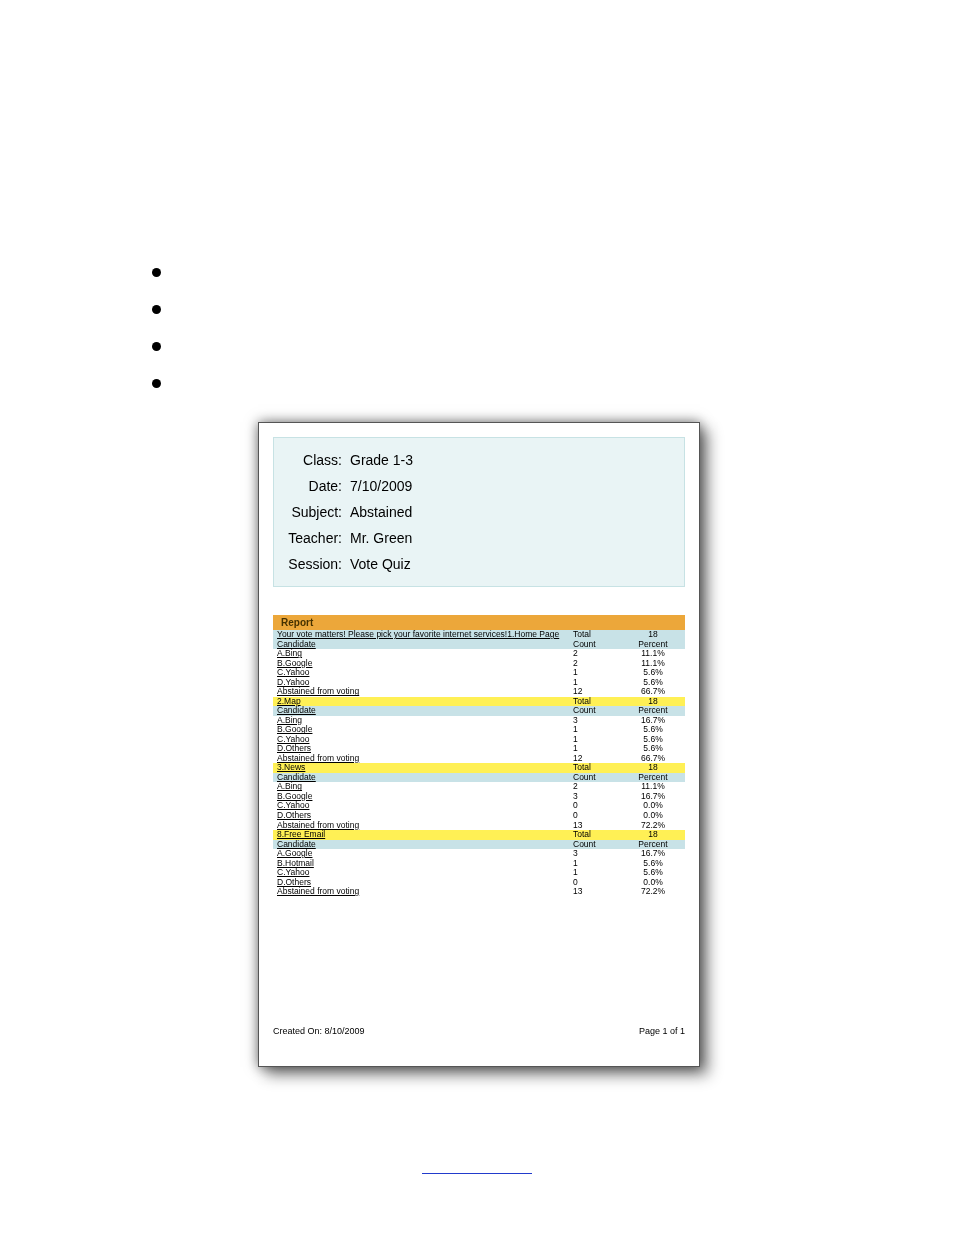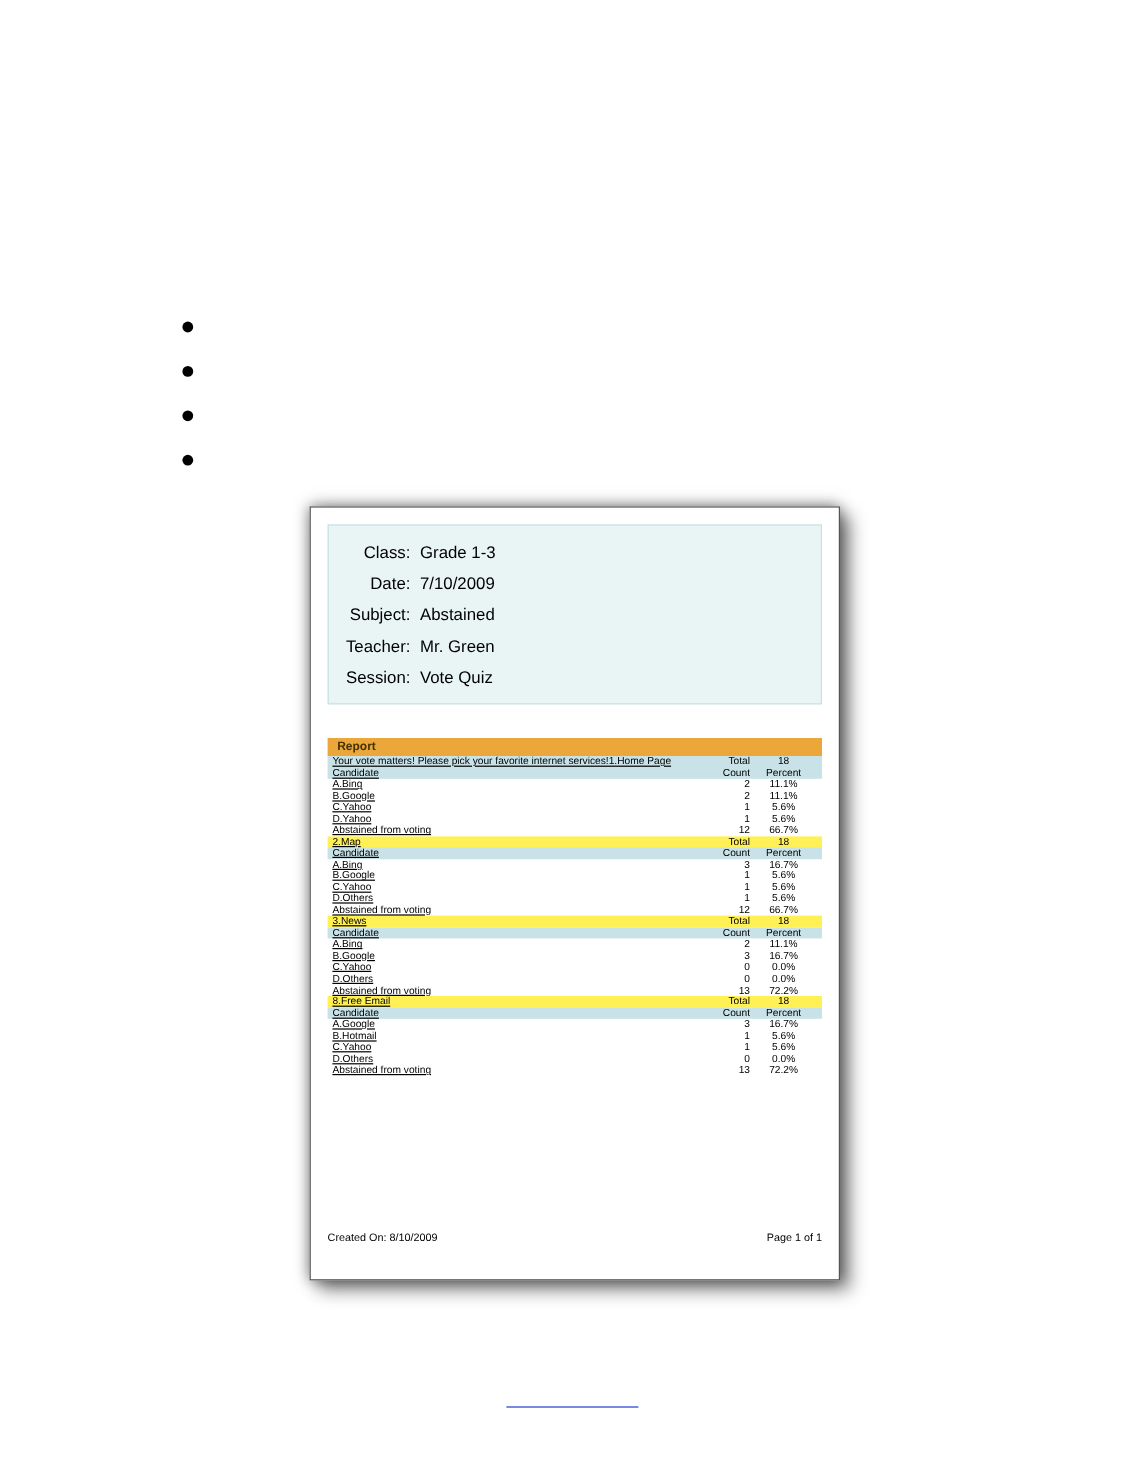--- a/index.html
+++ b/index.html
@@ -81,21 +81,21 @@
     font-weight: bold;
     padding: 2px 8px;
     font-size: 10px;
   }
 
   .row {
     display: flex;
     padding: 0 4px;
   }
   .c1 { flex: 1 1 auto; text-decoration: underline; }
-  .c2 { width: 52px; text-align: right; }
+  .c2 { width: 52px; }
   .c3 { width: 56px; text-align: center; }
 
   .bg-blue  { background: #c8e2e7; }
   .bg-yellow{ background: #fff055; }
 
   .footer-bar {
     position: absolute;
     left: 14px; right: 14px; bottom: 30px;
     display: flex;
     justify-content: space-between;

